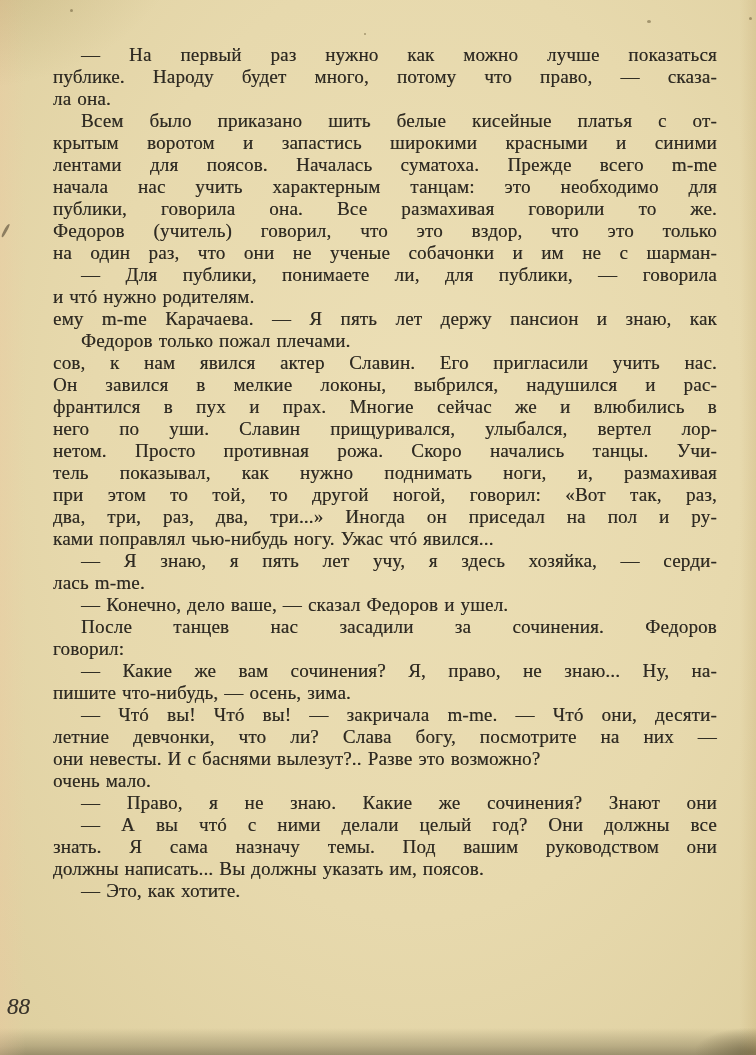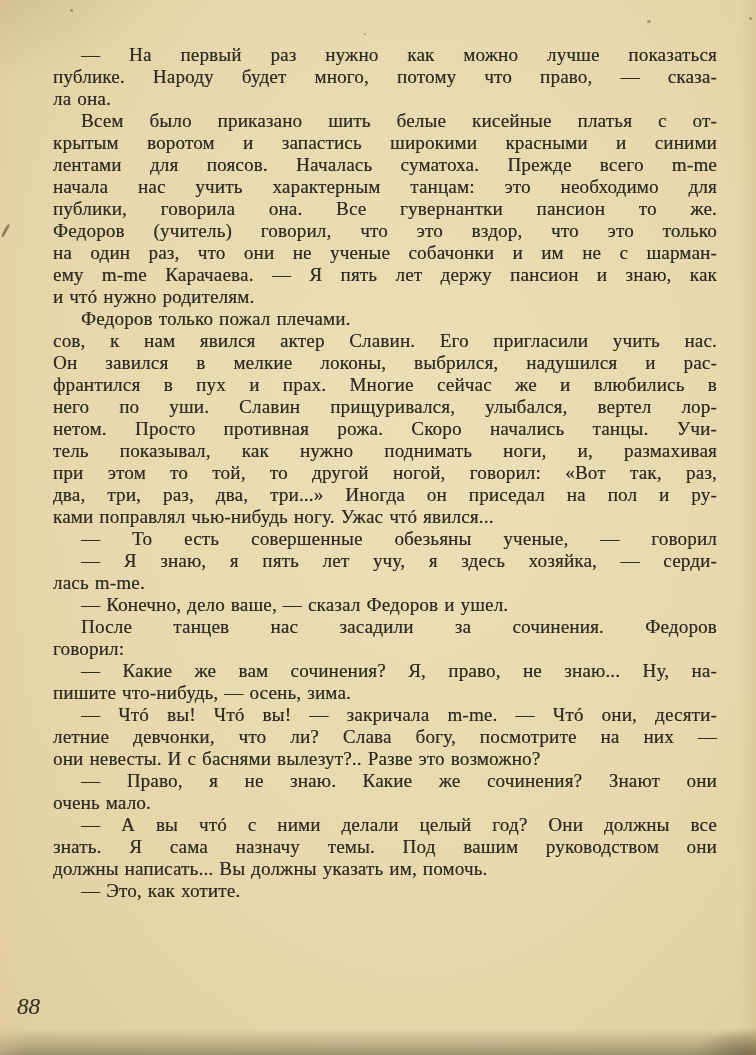--- a/index.html
+++ b/index.html
@@ -37,21 +37,21 @@
     word-spacing: 1px;
     text-align: justify;
     text-align-last: justify;
     white-space: normal;
     text-shadow: 0.3px 0.3px 0 rgba(46,42,34,0.55);
   }
   .line.first { text-indent: 28px; }
   .line.last { text-align-last: left; }
   .page-number {
     position: absolute;
-    left: 17px;
+    left: 7px;
     top: 994px;
     font-size: 23px;
     font-style: italic;
     color: #39342a;
     text-shadow: 0.3px 0.3px 0 rgba(57,52,42,0.5);
   }
   .edge-mark {
     position: absolute;
     left: 4px;
     top: 223px;
@@ -86,44 +86,44 @@
       <div class="para">
         <div class="line first">— На первый раз нужно как можно лучше показаться</div>
         <div class="line">публике. Народу будет много, потому что право, — сказа-</div>
         <div class="line last">ла она.</div>
       </div>
       <div class="para">
         <div class="line first">Всем было приказано шить белые кисейные платья с от-</div>
         <div class="line">крытым воротом и запастись широкими красными и синими</div>
         <div class="line">лентами для поясов. Началась суматоха. Прежде всего m-me</div>
         <div class="line">начала нас учить характерным танцам: это необходимо для</div>
-        <div class="line">публики, говорила она. Все гувернантки пансион то же.</div>
+        <div class="line">публики, говорила она. Все размахивая говорили то же.</div>
         <div class="line">Федоров (учитель) говорил, что это вздор, что это только</div>
         <div class="line">на один раз, что они не ученые собачонки и им не с шарман-</div>
       </div>
       <div class="para">
+        <div class="line first">— Для публики, понимаете ли, для публики, — говорила</div>
+        <div class="line last">и чтó нужно родителям.</div>
         <div class="line">ему m-me Карачаева. — Я пять лет держу пансион и знаю, как</div>
-        <div class="line last">и чтó нужно родителям.</div>
       </div>
       <div class="para">
         <div class="line first last">Федоров только пожал плечами.</div>
       </div>
       <div class="para">
         <div class="line">сов, к нам явился актер Славин. Его пригласили учить нас.</div>
         <div class="line">Он завился в мелкие локоны, выбрился, надушился и рас-</div>
         <div class="line">франтился в пух и прах. Многие сейчас же и влюбились в</div>
         <div class="line">него по уши. Славин прищуривался, улыбался, вертел лор-</div>
         <div class="line">нетом. Просто противная рожа. Скоро начались танцы. Учи-</div>
         <div class="line">тель показывал, как нужно поднимать ноги, и, размахивая</div>
         <div class="line">при этом то той, то другой ногой, говорил: «Вот так, раз,</div>
         <div class="line">два, три, раз, два, три...» Иногда он приседал на пол и ру-</div>
         <div class="line last">ками поправлял чью-нибудь ногу. Ужас чтó явился...</div>
       </div>
       <div class="para">
-        <div class="line first">— То есть совершенные обезьяны ученые, — говорил</div>
       </div>
       <div class="para">
         <div class="line first">— Я знаю, я пять лет учу, я здесь хозяйка, — серди-</div>
         <div class="line last">лась m-me.</div>
       </div>
       <div class="para">
         <div class="line first last">— Конечно, дело ваше, — сказал Федоров и ушел.</div>
       </div>
       <div class="para">
         <div class="line first">После танцев нас засадили за сочинения. Федоров</div>
@@ -132,27 +132,27 @@
       <div class="para">
         <div class="line first">— Какие же вам сочинения? Я, право, не знаю... Ну, на-</div>
         <div class="line last">пишите что-нибудь, — осень, зима.</div>
       </div>
       <div class="para">
         <div class="line first">— Чтó вы! Чтó вы! — закричала m-me. — Чтó они, десяти-</div>
         <div class="line">летние девчонки, что ли? Слава богу, посмотрите на них —</div>
         <div class="line last">они невесты. И с баснями вылезут?.. Разве это возможно?</div>
       </div>
       <div class="para">
+        <div class="line last">очень мало.</div>
         <div class="line first">— Право, я не знаю. Какие же сочинения? Знают они</div>
-        <div class="line last">очень мало.</div>
       </div>
       <div class="para">
         <div class="line first">— А вы чтó с ними делали целый год? Они должны все</div>
         <div class="line">знать. Я сама назначу темы. Под вашим руководством они</div>
-        <div class="line last">должны написать... Вы должны указать им, помочь.</div>
+        <div class="line last">должны написать... Вы должны указать им, поясов.</div>
       </div>
       <div class="para">
         <div class="line first last">— Это, как хотите.</div>
       </div>
     </div>
 
   <div class="page-number">88</div>
 </div>
 
 </body></html>

